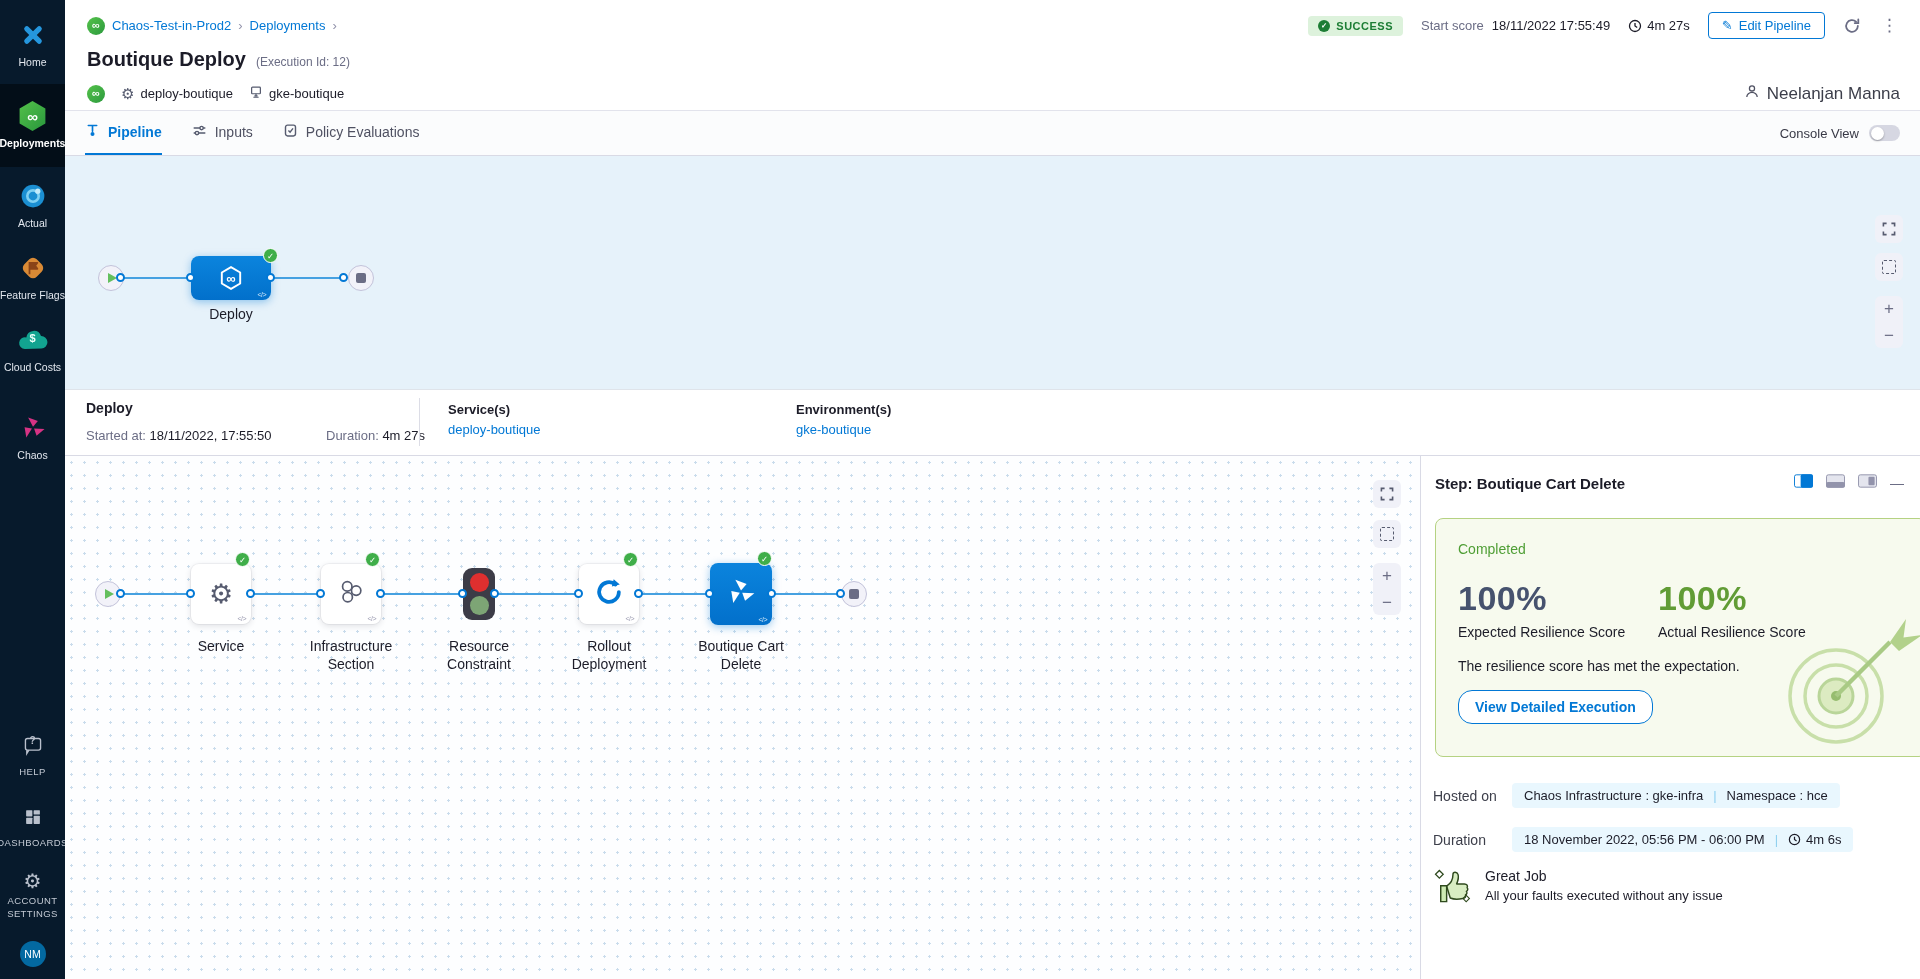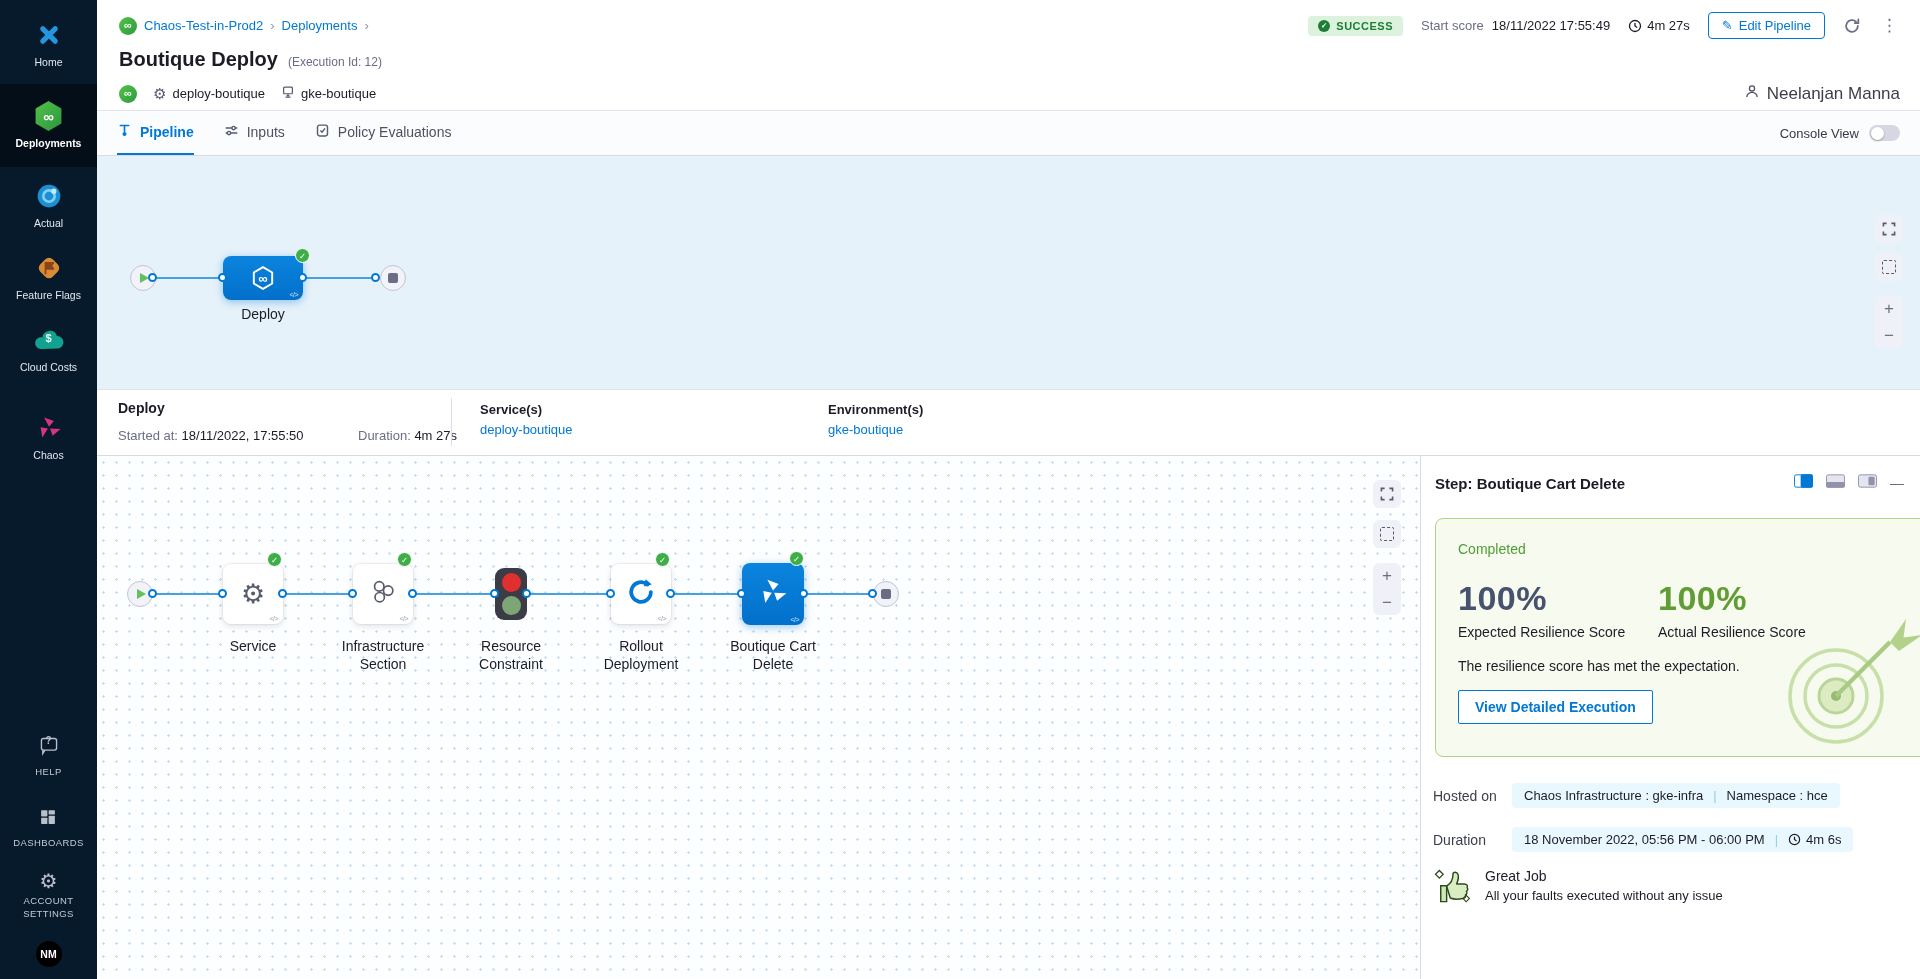--- a/index.html
+++ b/index.html
@@ -7,21 +7,21 @@
   body {
     width:1920px; height:979px;
     font-family:"Liberation Sans", sans-serif;
     background:#fff; color:#1c1c28;
     position:relative;
   }
   .app { display:flex; width:1920px; height:979px; }
 
   
   .sidebar {
-    width:97px; background:#071a2c; display:flex; flex-direction:column;
+    width:65px; background:#071a2c; display:flex; flex-direction:column;
     align-items:stretch; flex-shrink:0; padding-top:6px;
   }
   .nav-item {
     display:flex; flex-direction:column; align-items:center; gap:5px;
     padding:9px 2px 10px; cursor:pointer; margin-top:4px;
   }
   .nav-item .nav-label { font-size:10.5px; color:#e2e7ee; white-space:nowrap; }
   .nav-item.active { background:#030e18; padding:16px 2px 18px; margin-top:6px; }
   .nav-item.active .nav-label { color:#fff; font-weight:bold; }
   .nav-item.gap-top { margin-top:20px; }
@@ -29,22 +29,22 @@
   .hexgreen {
     width:30px; height:30px; background:linear-gradient(135deg,#55c24a,#27953c);
     clip-path:polygon(50% 0,93% 25%,93% 75%,50% 100%,7% 75%,7% 25%);
     display:flex; align-items:center; justify-content:center;
   }
   .hexgreen span { color:#fff; font-weight:bold; font-size:15px; line-height:1; }
   .side-bottom { margin-top:auto; display:flex; flex-direction:column; align-items:center; padding-bottom:12px; }
   .util-item { display:flex; flex-direction:column; align-items:center; gap:4px; margin-top:22px; cursor:pointer; }
   .util-item .util-label { font-size:9.5px; color:#c3cad4; letter-spacing:.4px; text-align:center; line-height:1.35; white-space:pre-line; }
   .avatar {
-    width:26px; height:26px; border-radius:50%; background:#000000; color:#fff;
-    font-size:10.5px; font-weight:bold; display:flex; align-items:center; justify-content:center;
+    width:26px; height:26px; border-radius:50%; background:#0369a1; color:#fff;
+    font-size:10.5px; font-weight:normal; display:flex; align-items:center; justify-content:center;
     margin-top:20px; cursor:pointer;
   }
   .glyph-ic { color:#b9c0cc; font-size:20px; line-height:1; }
 
   
   .main { flex:1; display:flex; flex-direction:column; min-width:0; }
 
   
   .header { height:110px; padding:12px 20px 0 22px; background:#fff; }
   .hdr-top { display:flex; align-items:center; }
@@ -176,21 +176,21 @@
   .exp-status { font-size:14px; color:#4f9e35; margin-top:3px; }
   .score-row { display:flex; margin-top:22px; }
   .score-col1 { width:200px; }
   .score-big { font-size:34px; font-weight:bold; letter-spacing:.5px; }
   .score-navy { color:#46526e; }
   .score-green { color:#619c35; }
   .score-sub { font-size:14px; color:#1c1c28; margin-top:6px; }
   .res-msg { font-size:14px; color:#1c1c28; margin-top:18px; }
   .cta-btn {
     margin-top:16px; display:inline-block; background:#fff; border:1.5px solid #0278d5; color:#0278d5;
-    font-weight:bold; font-size:14px; border-radius:2px; padding:8px 16px; cursor:pointer; font-family:inherit;
+    font-weight:bold; font-size:14px; border-radius:14px; padding:8px 16px; cursor:pointer; font-family:inherit;
   }
   .target-art { position:absolute; right:2px; bottom:0; opacity:.75; pointer-events:none; }
 
   .summary { margin:26px 0 0 12px; padding-right:0; }
   .summary-head {
     font-size:13px; color:#9293ab; letter-spacing:1.8px; padding-bottom:9px; border-bottom:1px solid #d9dae5;
   }
   .sum-row { display:flex; align-items:center; gap:13px; margin-top:19px; }
   .sum-label { width:66px; font-size:14px; color:#3c3e4a; flex-shrink:0; }
   .chip {

